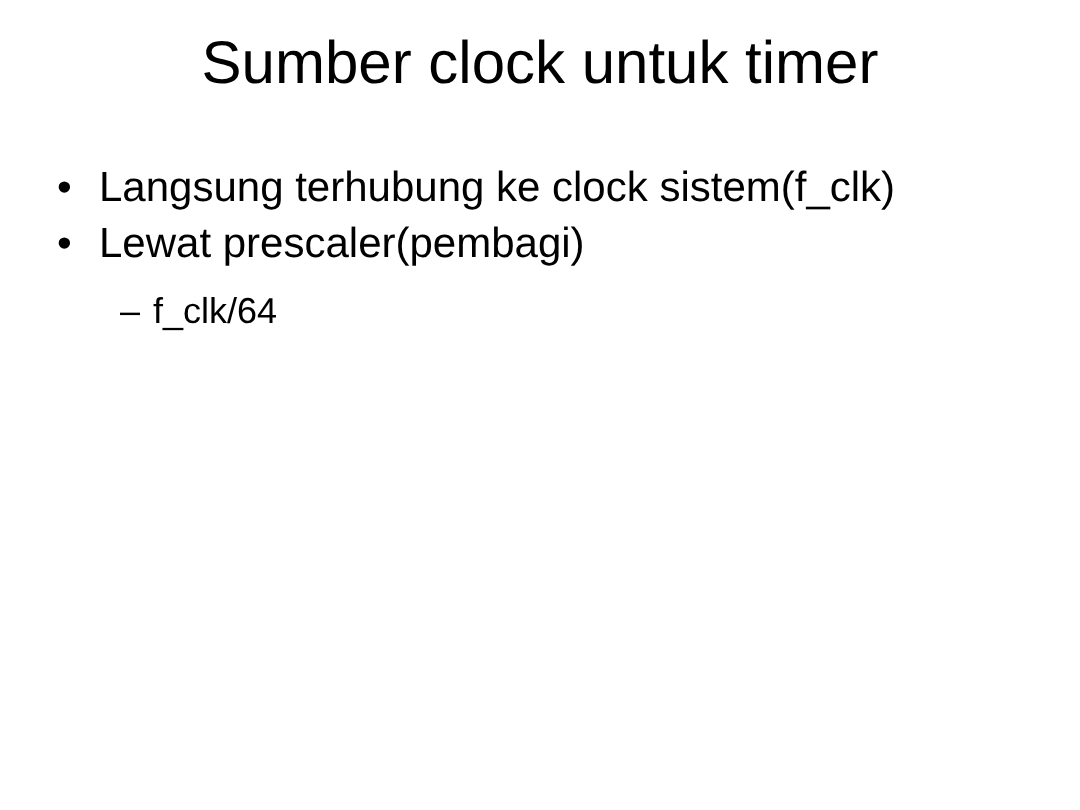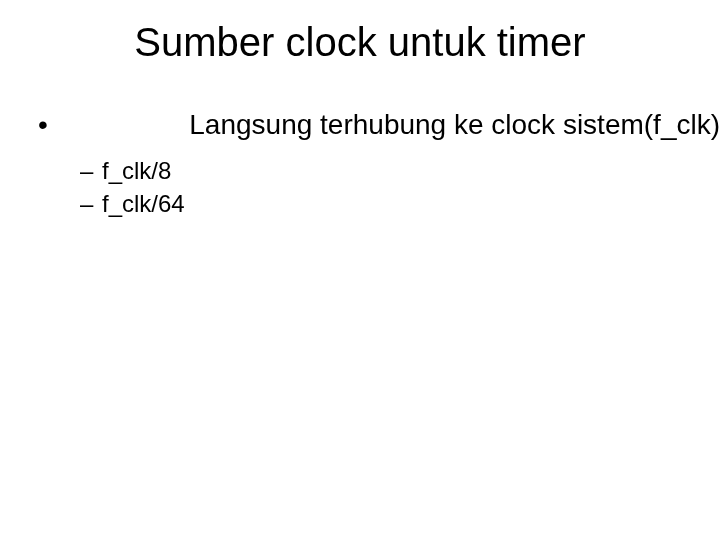--- a/index.html
+++ b/index.html
@@ -30,21 +30,20 @@
   .bullet-list {
     list-style: none;
     padding-left: 38px;
   }
   .bullet-list > li {
     font-size: 28px;
     line-height: 1.25;
     margin-bottom: 2px;
     position: relative;
     padding-left: 28px;
-    text-align: right;
   }
   .bullet-list > li::before {
     content: "•";
     position: absolute;
     left: 0;
     top: 0;
     font-size: 28px;
   }
   .sub-list {
     list-style: none;
@@ -66,18 +65,18 @@
     font-size: 24px;
   }
 </style>
 </head>
 <body>
 
 <div class="slide">
   <h1 class="title">Sumber clock untuk timer</h1>
   <ul class="bullet-list">
     <li>Langsung terhubung ke clock sistem(f_clk)</li>
+    <li>Lewat prescaler(pembagi)</li>
   </ul>
   <ul class="sub-list">
-    <li>f_clk/8</li>
     <li>f_clk/64</li>
   </ul>
 </div>
 
 </body></html>

